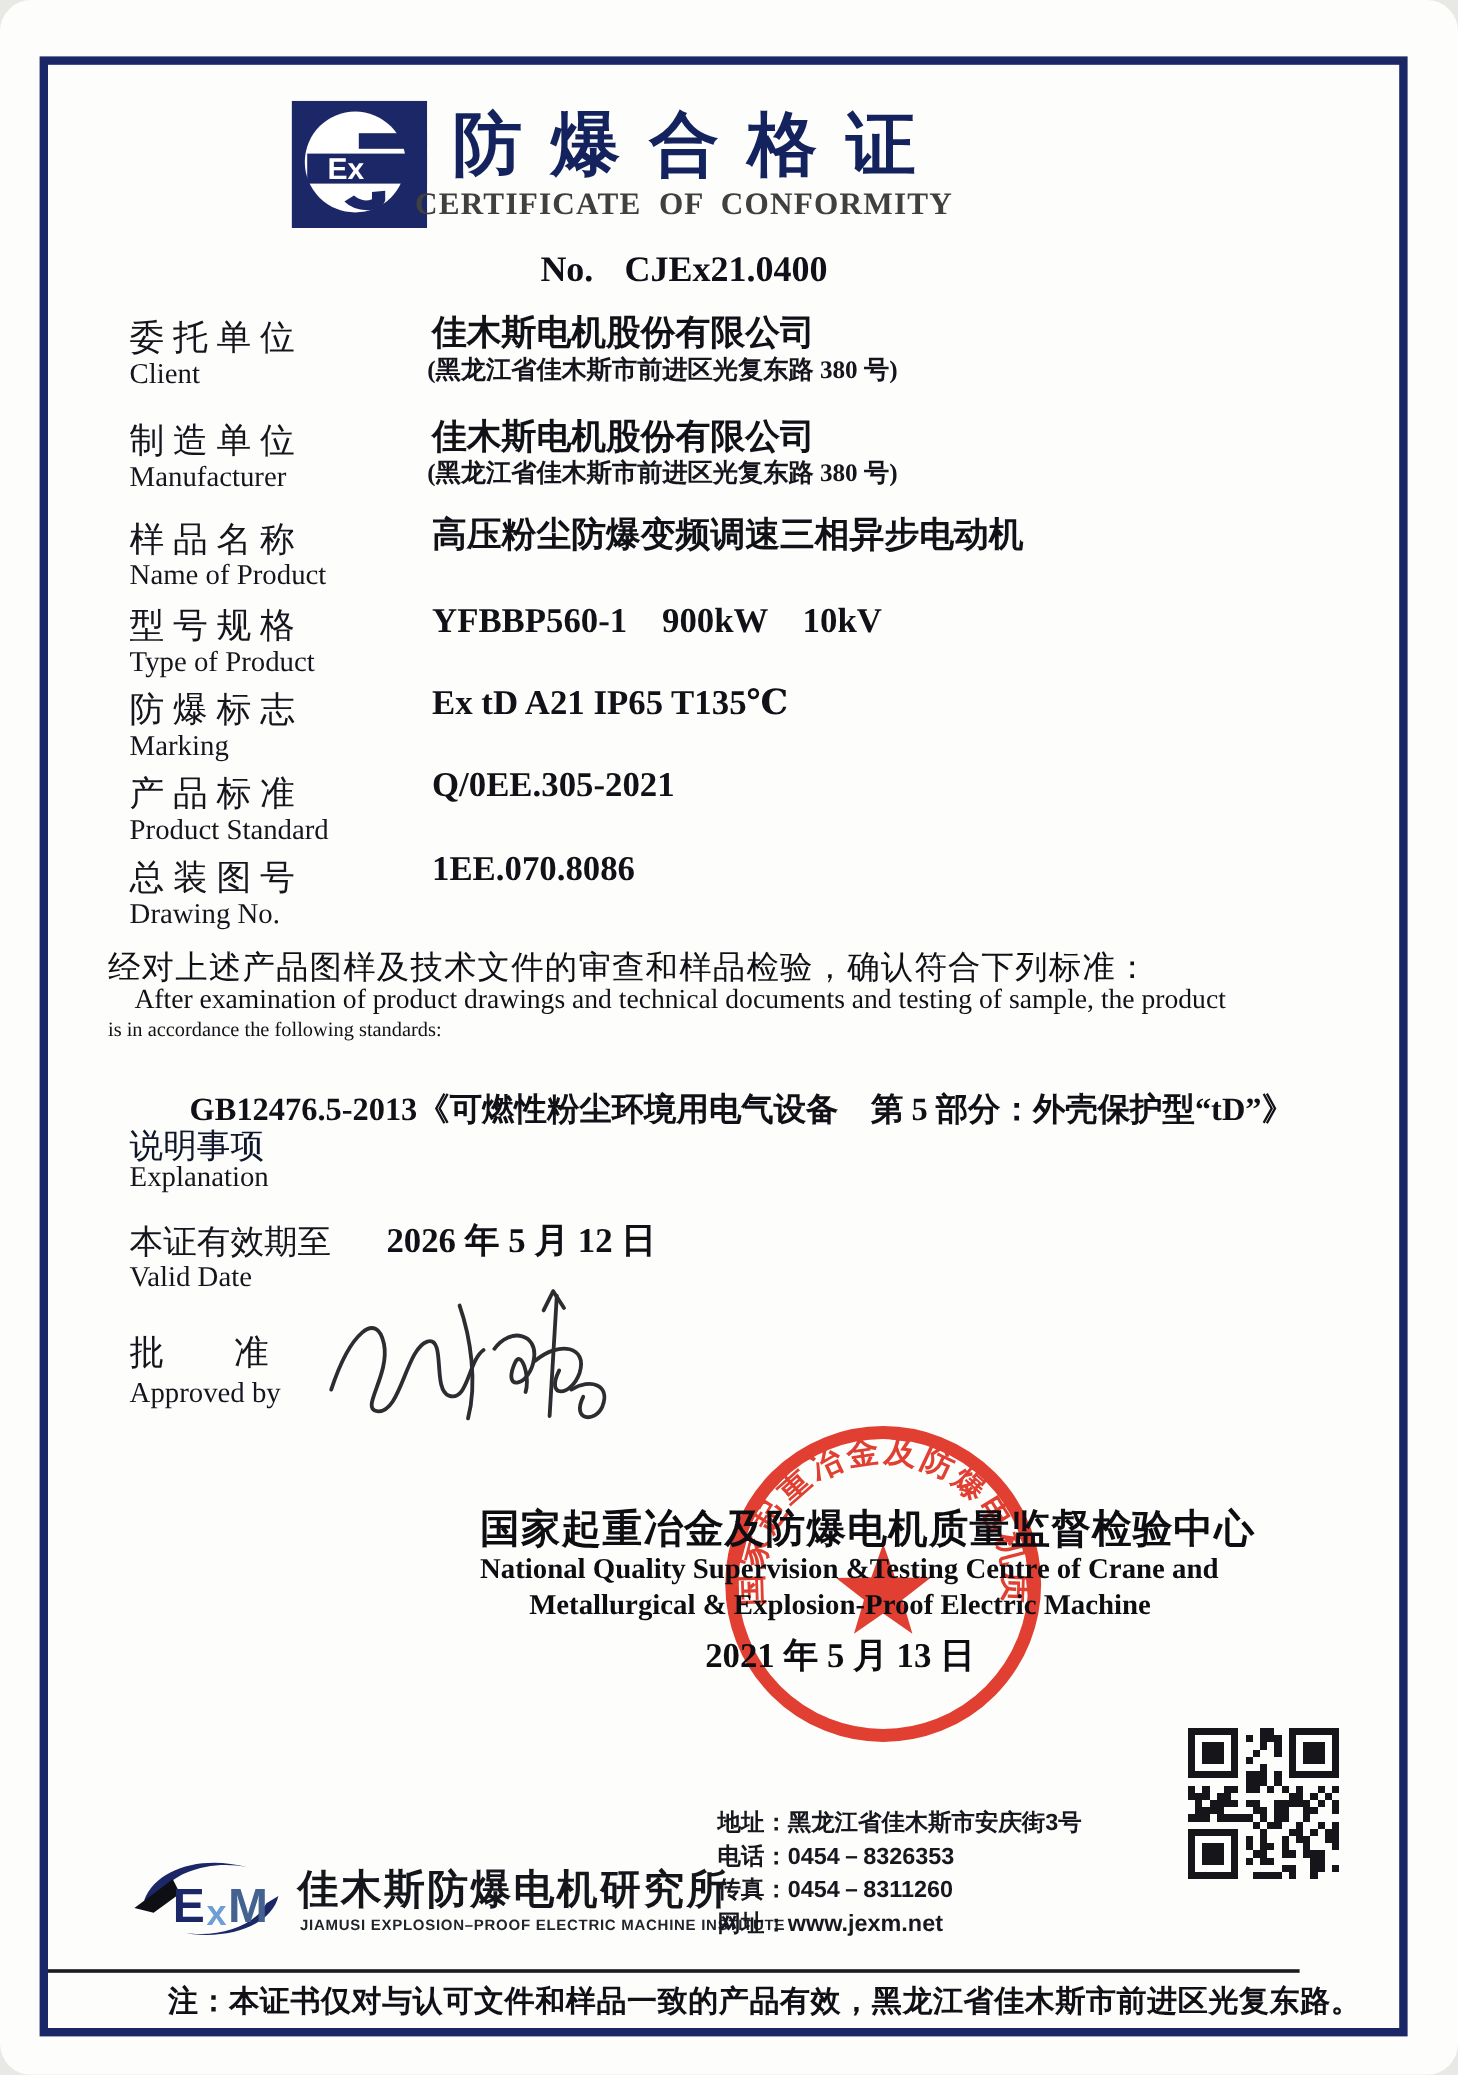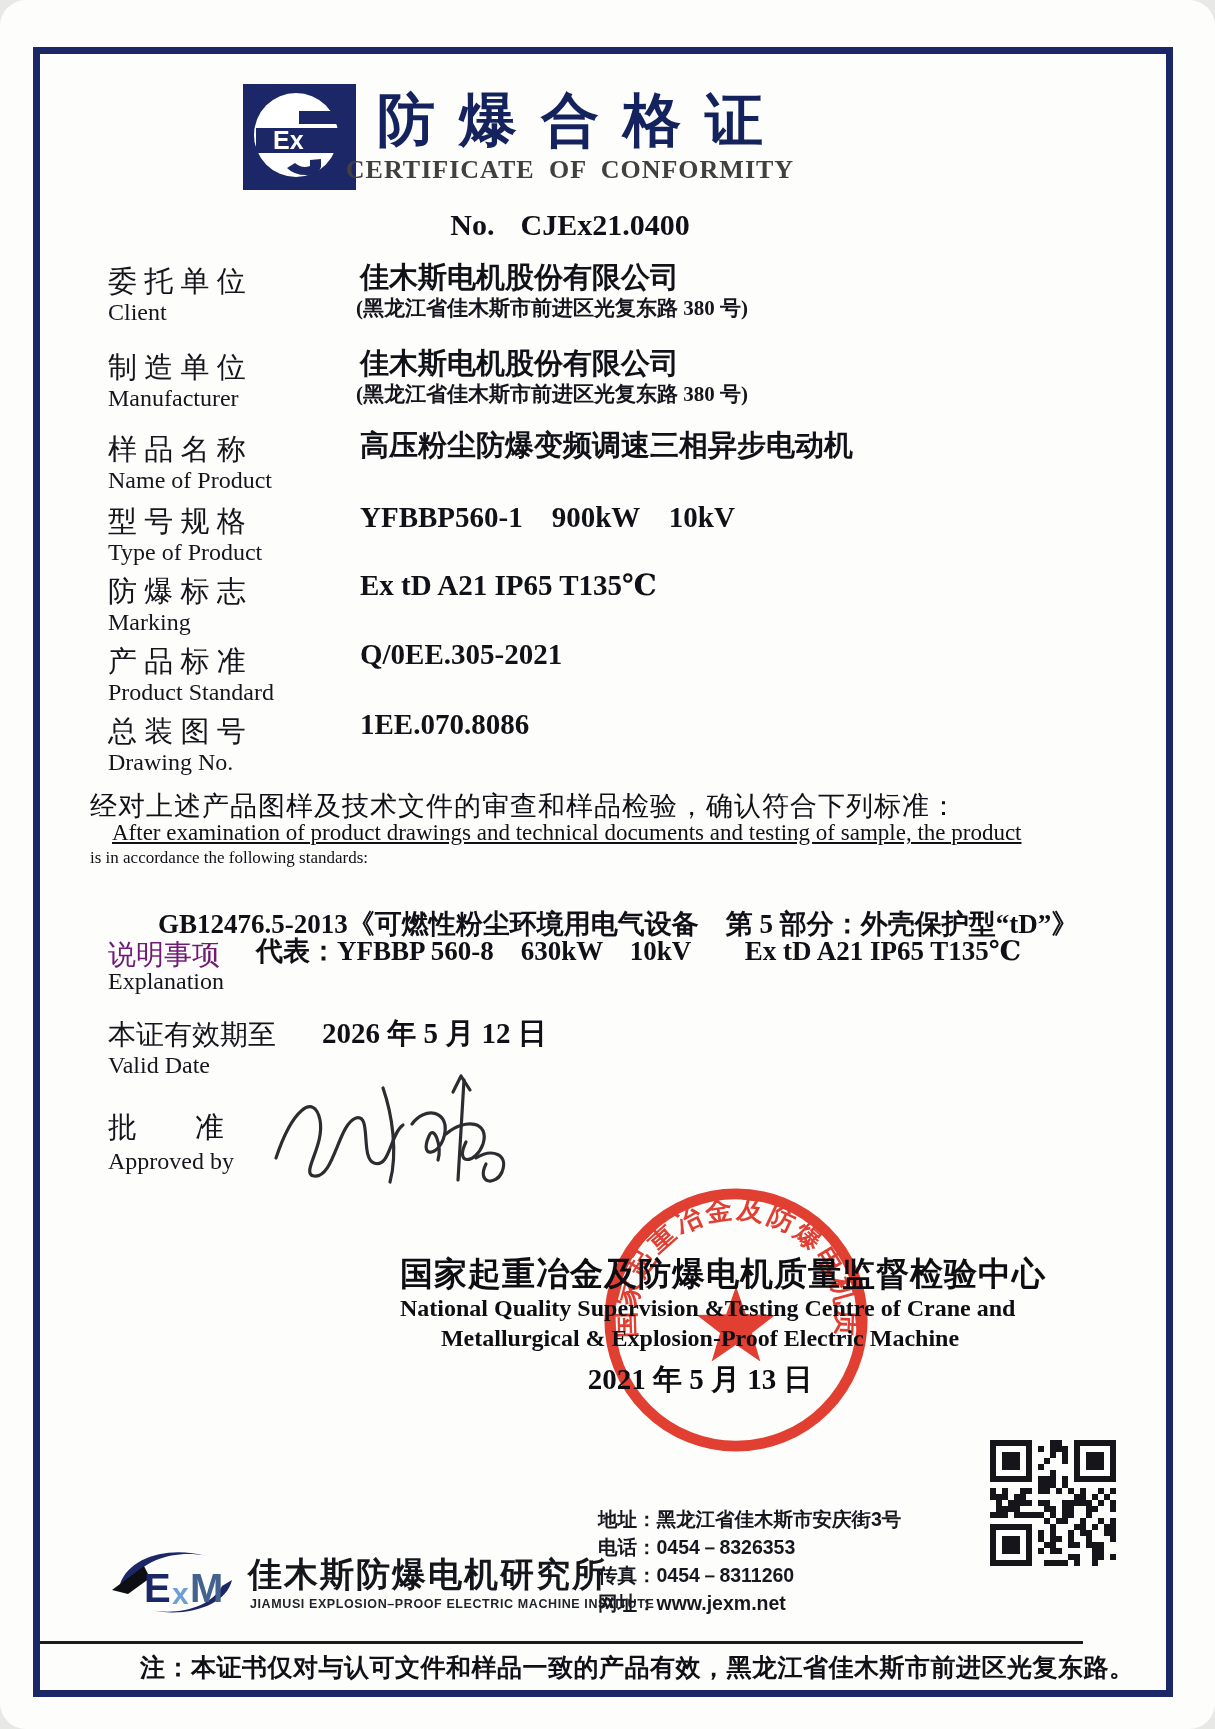--- a/index.html
+++ b/index.html
@@ -34,26 +34,26 @@
   .cert-no .num { margin-left:26px; }
 
   
   .frow { left:0; top:0; width:1100px; }
   .flabel-cn { position:absolute; left:108px; top:0; font-size:29px; color:#15151d; white-space:nowrap; }
   .flabel-en { position:absolute; left:108px; top:37px; font-size:24px; color:#15151d; white-space:nowrap; }
   .fvalue    { position:absolute; left:360px; top:-4px; font-size:29px; font-weight:600; color:#111118; white-space:nowrap; }
   .fsub      { position:absolute; left:356px; top:32px; font-size:21px; font-weight:600; color:#15151d; white-space:nowrap; }
 
   .stmt-cn  { left:90px;  top:788px; font-size:27px; color:#101016; white-space:nowrap; letter-spacing:1px;}
-  .stmt-en1 { left:112px; top:820px; font-size:23px; color:#101016; white-space:nowrap;text-decoration:underline; }
+  .stmt-en1 { left:112px; top:820px; font-size:23px; color:#101016; white-space:nowrap; }
   .stmt-en2 { left:90px;  top:848px; font-size:17px; color:#101016; white-space:nowrap; }
   .std-1    { left:158px; top:872px; font-size:27px; font-weight:600; color:#101016; white-space:nowrap; }
   .std-2    { left:158px; top:906px; font-size:27px; font-weight:600; color:#101016; white-space:nowrap; }
 
-  .expl-label-cn { left:108px; top:936px; font-size:28px; color:#701a75; white-space:nowrap; }
+  .expl-label-cn { left:108px; top:936px; font-size:28px; color:#0f172a; white-space:nowrap; }
   .expl-value    { left:256px; top:933px; font-size:27px; font-weight:600; color:#101016; white-space:nowrap; }
   .expl-label-en { left:108px; top:968px; font-size:24px; color:#15151d; white-space:nowrap; }
 
   .valid-label-cn { left:108px; top:1016px; font-size:28px; color:#15151d; white-space:nowrap; }
   .valid-value    { left:322px; top:1014px; font-size:29px; font-weight:600; color:#101016; white-space:nowrap; }
   .valid-label-en { left:108px; top:1052px; font-size:24px; color:#15151d; white-space:nowrap; }
 
   .appr-label-cn { left:108px; top:1108px; font-size:29px; color:#15151d; white-space:nowrap; }
   .appr-label-en { left:108px; top:1148px; font-size:24px; color:#15151d; white-space:nowrap; }
   .signature { left:262px; top:1062px; }
@@ -144,21 +144,20 @@
     <div class="flabel-en">Drawing No.</div>
     <div class="fvalue">1EE.070.8086</div>
   </div>
 
   <div class="abs stmt-cn">经对上述产品图样及技术文件的审查和样品检验，确认符合下列标准：</div>
   <div class="abs stmt-en1">After examination of product drawings and technical documents and testing of sample, the product</div>
   <div class="abs stmt-en2">is in accordance the following standards:</div>
   <div class="abs std-2">GB12476.5-2013《可燃性粉尘环境用电气设备　第 5 部分：外壳保护型“tD”》</div>
 
   <div class="abs expl-label-cn">说明事项</div>
-  <div class="abs expl-value">代表：YFBBP 560-8　630kW　10kV　　Ex tD A21 IP65 T135℃</div>
   <div class="abs expl-label-en">Explanation</div>
 
   <div class="abs valid-label-cn">本证有效期至</div>
   <div class="abs valid-value">2026 年 5 月 12 日</div>
   <div class="abs valid-label-en">Valid Date</div>
 
   <div class="abs appr-label-cn">批　　准</div>
   <div class="abs appr-label-en">Approved by</div>
   <div class="abs signature">
     <svg width="270" height="140" viewBox="0 0 270 140">

